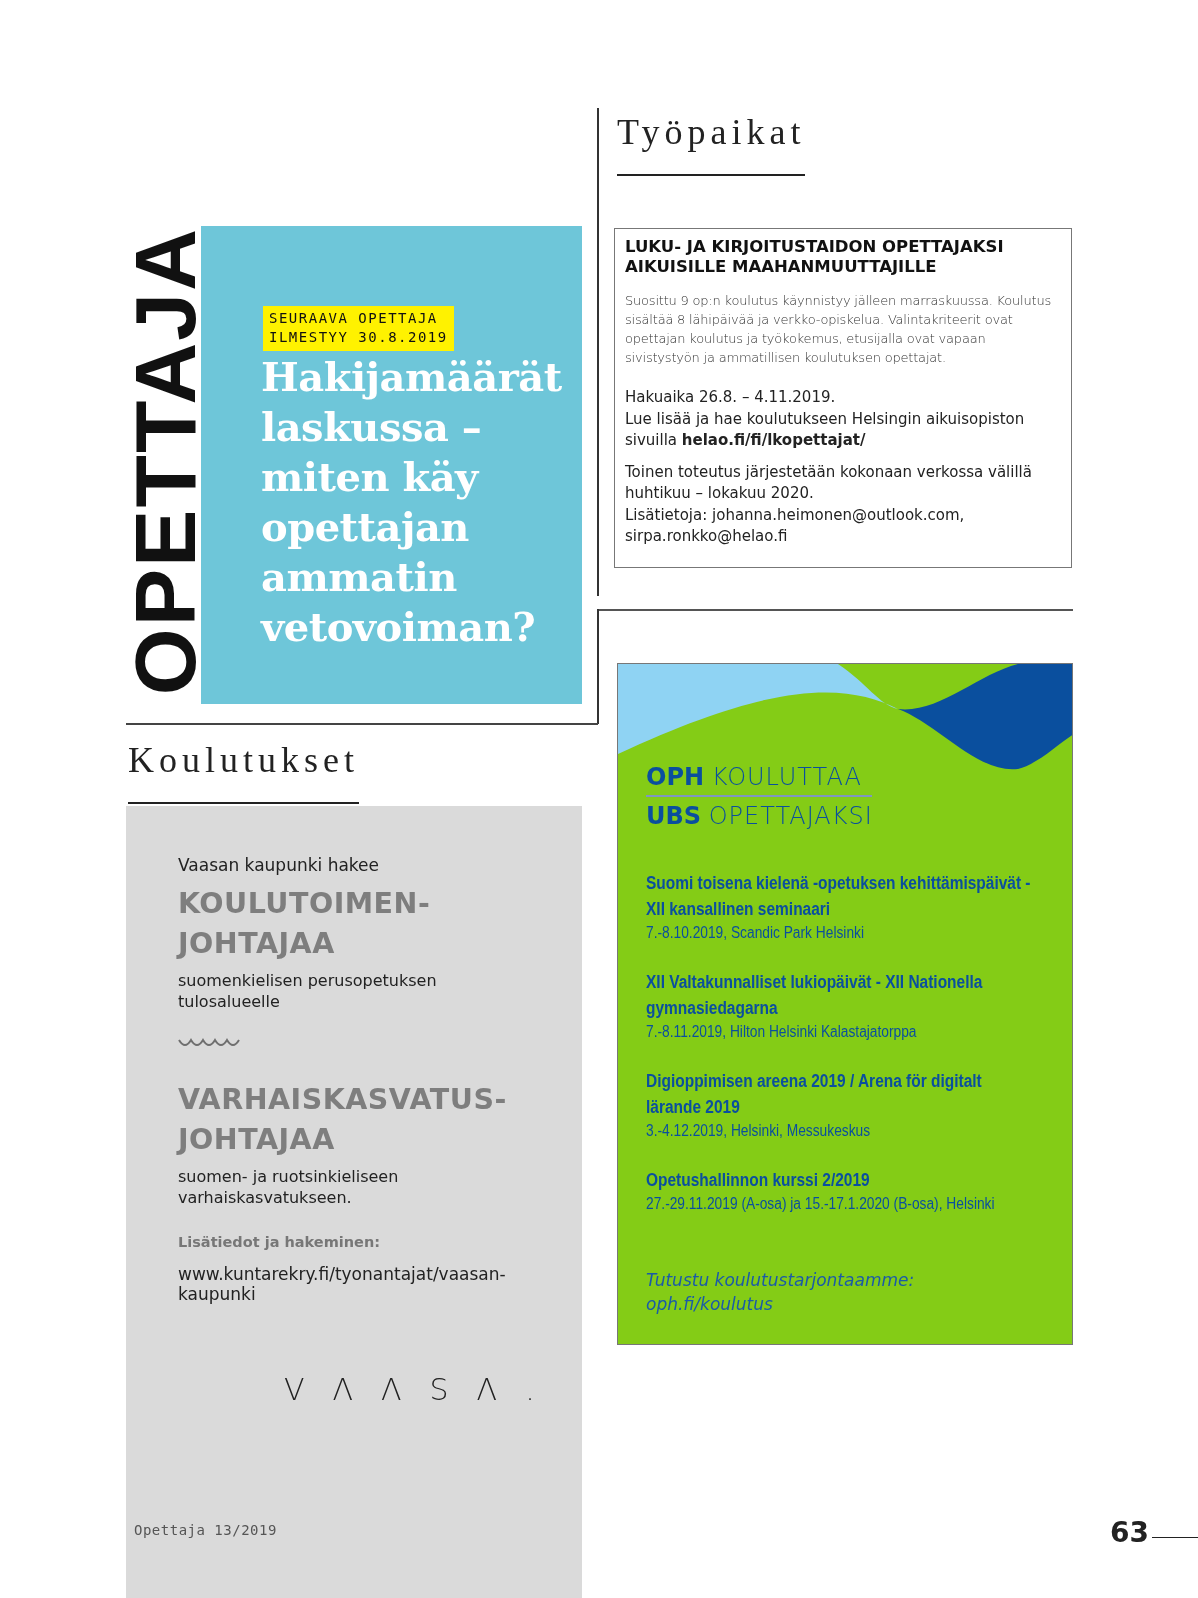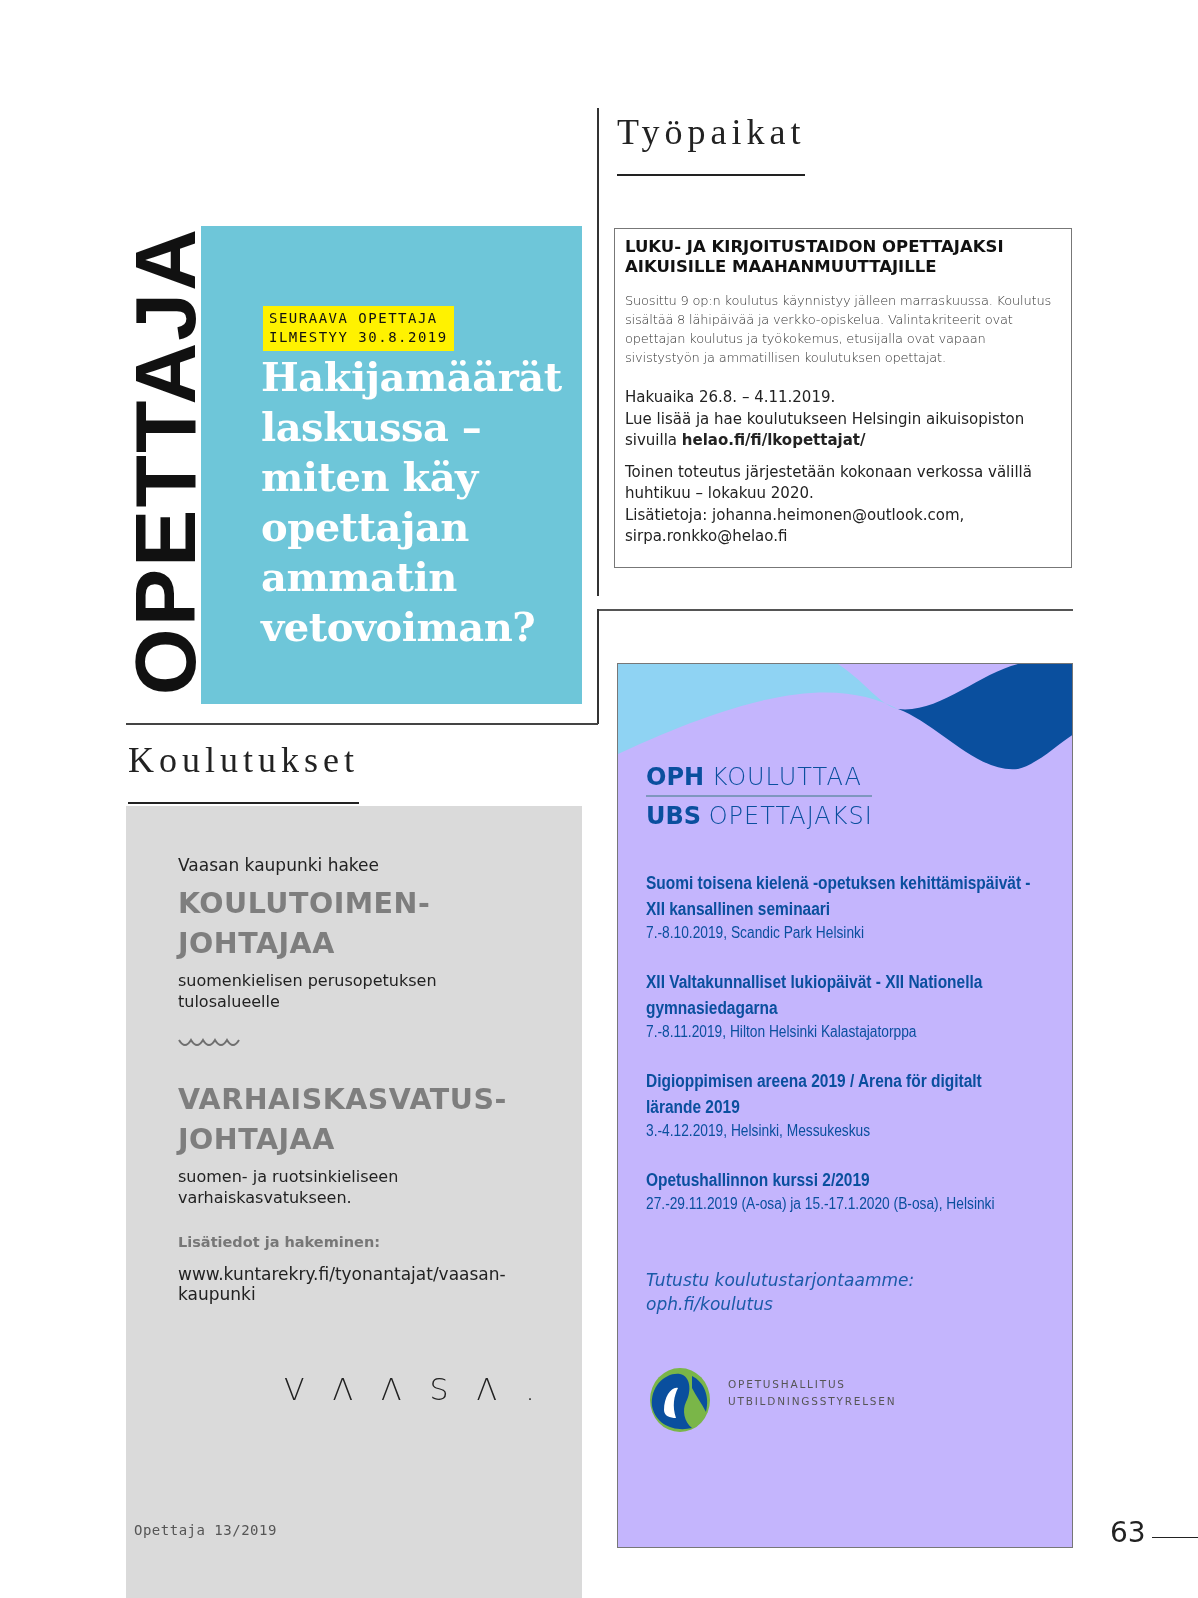--- a/index.html
+++ b/index.html
@@ -32,38 +32,38 @@
   .vaasa-inner { position:absolute; left:52px; top:48px; width:380px; }
   .vaasa-intro { font-family:"DejaVu Sans", sans-serif; font-size:17px; color:#222; line-height:22px; }
   .vaasa-job { margin-top:8px; font-family:"DejaVu Sans", sans-serif; font-weight:bold; font-size:28.5px; line-height:40px; color:#7e7e7e; letter-spacing:0.5px; }
   .vaasa-sub { margin-top:6px; font-size:16px; line-height:21px; color:#222; }
   .wave-icon { margin:24px 0 26px 0; height:14px; width:62px; }
   .vaasa-info-label { margin-top:24px; font-weight:bold; font-size:14.5px; color:#777; line-height:20px; }
   .vaasa-info-url { font-size:17px; line-height:20px; color:#222;margin-top:12px; }
   .vaasa-logo { position:absolute; left:158px; top:566px; font-family:"DejaVu Sans", sans-serif; font-size:30px; letter-spacing:28px; color:#222; font-weight:300; }
 
   
-  .oph-box { position:absolute; left:617px; top:663px; width:456px; height:885px; border:1px solid #777; box-sizing:border-box; overflow:hidden; background:#c4b5fd; }
+  .oph-box { position:absolute; left:617px; top:663px; width:456px; height:682px; border:1px solid #777; box-sizing:border-box; overflow:hidden; background:#84cc16; }
   .oph-wave { position:absolute; left:0; top:0; width:456px; height:110px; }
   .oph-brand { position:absolute; left:28px; top:96px; font-family:"DejaVu Sans", sans-serif; color:#0a4f9e; font-size:24px; line-height:34px; }
   .oph-brand .row { white-space:nowrap; }
   .oph-brand b { font-weight:bold; }
   .oph-brand .light { font-weight:300; letter-spacing:1px; }
   .oph-brand .rule { height:2px; background:#7f97bf; width:226px; margin:1px 0 2px 0; }
   .oph-events { position:absolute; left:28px; top:206px; width:410px; }
   .oph-event { margin-bottom:25px; }
   .oph-event-title { font-family:"Liberation Sans", sans-serif; font-weight:bold; font-size:18px; line-height:26px; color:#0a4f9e; transform:scaleX(0.86); transform-origin:left; width:480px; }
   .oph-event-date { font-family:"Liberation Sans", sans-serif; font-size:16px; line-height:22px; color:#0a4f9e; transform:scaleX(0.86); transform-origin:left; width:480px; }
   .oph-cta { position:absolute; left:28px; top:604px; font-family:"DejaVu Sans", sans-serif; font-style:italic; font-size:17px; line-height:24px; color:#1a5aa8; }
   .oph-logo { position:absolute; left:28px; top:702px; width:68px; height:68px; }
   .oph-org { position:absolute; left:110px; top:712px; font-family:"DejaVu Sans", sans-serif; font-size:10.5px; letter-spacing:1.8px; line-height:17px; color:#555; }
 
   
   .footer-mag { position:absolute; left:134px; top:1522px; font-family:"DejaVu Sans Mono", monospace; font-size:14px; color:#555; letter-spacing:0.5px; }
-  .page-num { position:absolute; left:1110px; top:1516px; font-family:"DejaVu Sans", sans-serif; font-weight:400; font-size:28px; color:#222; }
+  .page-num { position:absolute; left:1110px; top:1516px; font-family:"DejaVu Sans", sans-serif; font-weight:700; font-size:28px; color:#222; }
   .page-rule { position:absolute; left:1152px; top:1537px; width:46px; height:1px; background:#222; }
 </style>
 </head>
 <body>
 
 <div class="vline" style="left:597px; top:108px; height:488px;"></div>
 <div class="hline" style="left:598px; top:609px; width:475px;"></div>
 <div class="vline" style="left:597px; top:609px; height:115px;"></div>
 <div class="hline" style="left:126px; top:723px; width:472px; background:#444;"></div>
 

